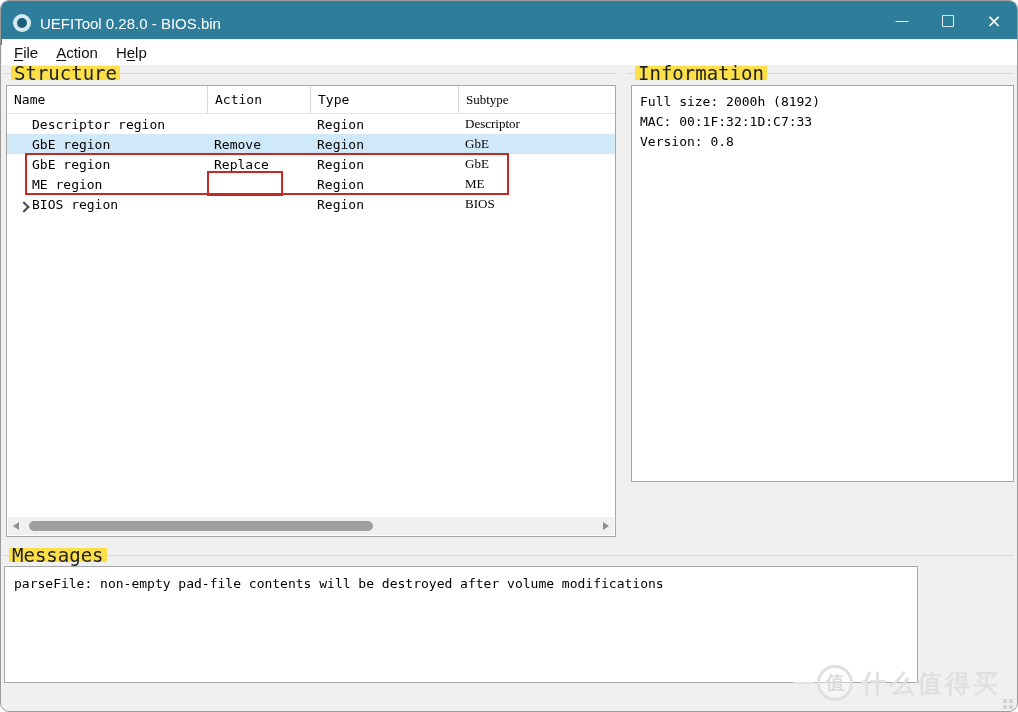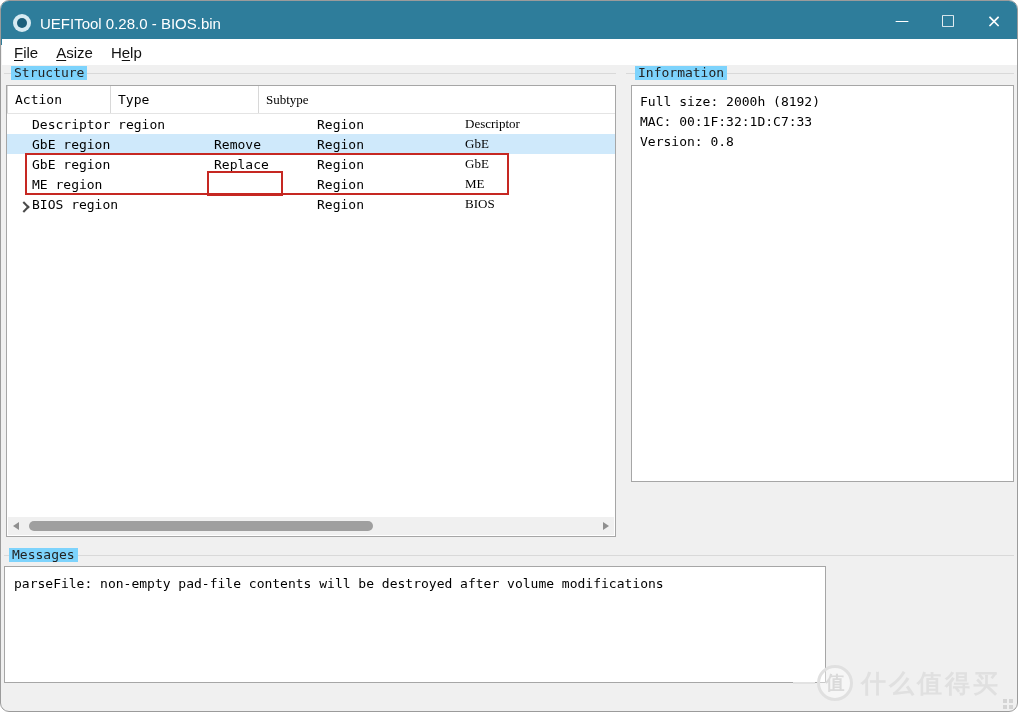--- a/index.html
+++ b/index.html
@@ -36,21 +36,21 @@
     position: absolute; left: 1px; top: 38px; width: 1016px; height: 26px;
     background: #ffffff; display: flex; align-items: center; font-size: 15px; color: #111;
   }
   .menu-item { padding: 2px 9px; }
   .menu-item:first-child { margin-left: 3px; }
   .u { text-decoration: underline; text-underline-offset: 2px; }
   
   .group-line { position: absolute; height: 1px; background: #d9d9d9; }
   .group-label {
     position: absolute; font-family: "DejaVu Sans Mono", "Liberation Mono", monospace;
-    font-size: 13px; color: #222; background: #7dd3fc; padding: 0 3px; line-height: 14px;
+    font-size: 19px; color: #222; background: #fde047; padding: 0 3px; line-height: 14px;
   }
   .panel-box { position: absolute; background: #ffffff; border: 1px solid #a6a6a6; }
   .mono { font-family: "DejaVu Sans Mono", "Liberation Mono", monospace; font-size: 13px; color: #000; }
   
   .tbl { left: 5px; top: 84px; width: 610px; height: 452px; }
   .hrow { display: flex; height: 28px; align-items: center; background: #fff; border-bottom: 1px solid #e4e4e4; }
   .hcell { padding-left: 7px; }
   .c0 { width: 200px; position: relative; }
   .c1 { width: 103px; }
   .c2 { width: 148px; }
@@ -75,21 +75,21 @@
   }
   .scroll-arrow { width: 16px; height: 18px; display: flex; align-items: center; justify-content: center; }
   .tri-left  { width: 0; height: 0; border-top: 4px solid transparent; border-bottom: 4px solid transparent; border-right: 6px solid #8f8f8f; }
   .tri-right { width: 0; height: 0; border-top: 4px solid transparent; border-bottom: 4px solid transparent; border-left: 6px solid #8f8f8f; }
   .scroll-track { position: relative; flex: 1; height: 18px; }
   .scroll-thumb { position: absolute; left: 5px; top: 4px; width: 344px; height: 10px; background: #9f9f9f; border-radius: 5px; }
   
   .info-box { left: 630px; top: 84px; width: 383px; height: 397px; padding: 6px 0 0 8px; }
   .info-line { line-height: 20px; white-space: pre; }
   
-  .msg-box { left: 3px; top: 565px; width: 822px; height: 117px; padding: 7px 0 16px 9px; }
+  .msg-box { left: 3px; top: 565px; width: 914px; height: 117px; padding: 7px 0 16px 9px; }
   .msg-line { line-height: 19px; white-space: pre; }
   
   .watermark {
     position: absolute; right: 16px; bottom: 10px; display: flex; align-items: center;
     color: #dedede; pointer-events: none;
   }
   .wm-dash { width: 22px; height: 2px; background: #e2e2e2; margin-right: 2px; }
   .wm-badge {
     width: 36px; height: 36px; border: 3px solid #e0e0e0; border-radius: 50%;
     display: flex; align-items: center; justify-content: center;
@@ -115,30 +115,31 @@
           <span>□</span>
         </div>
       <div class="win-btn close">
           <span>×</span>
         </div>
     </div>
   </div>
 
   <div class="menubar">
     <div class="menu-item"><span></span><span class="u">F</span><span>ile</span></div>
-    <div class="menu-item"><span></span><span class="u">A</span><span>size</span></div>
+    <div class="menu-item"><span></span><span class="u">A</span><span>ction</span></div>
     <div class="menu-item"><span>H</span><span class="u">e</span><span>lp</span></div>
   </div>
 
   <div class="group-line" style="left:3px; top:72px; width:612px;"></div>
   <div class="group-label" style="left:10px; top:65px;">Structure</div>
 
   <div class="panel-box tbl mono">
 
     <div class="hrow">
+      <div class="hcell c0">Name</div>
       <div class="hcell c1">Action</div>
       <div class="hcell c2">Type</div>
       <div class="hcell c3">Subtype</div>
     </div>
 
     <div class="trow">
       <div class="c0"><span class="lvl1-text">Descriptor region</span></div>
       <div class="c1"></div>
       <div class="c2">Region</div>
       <div class="c3">Descriptor</div>

